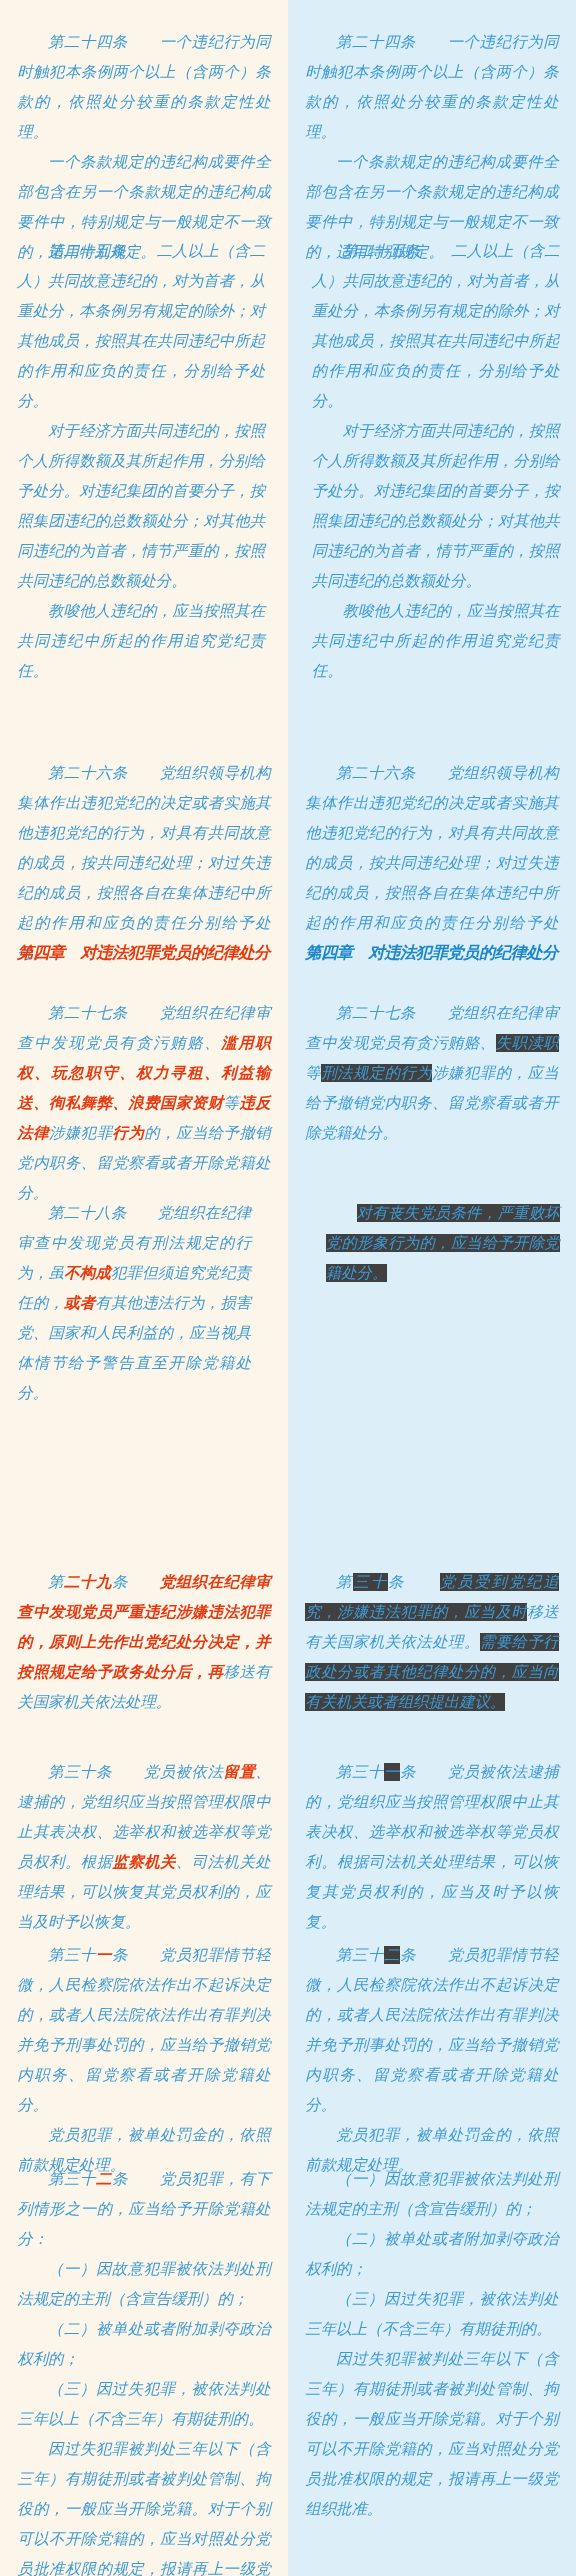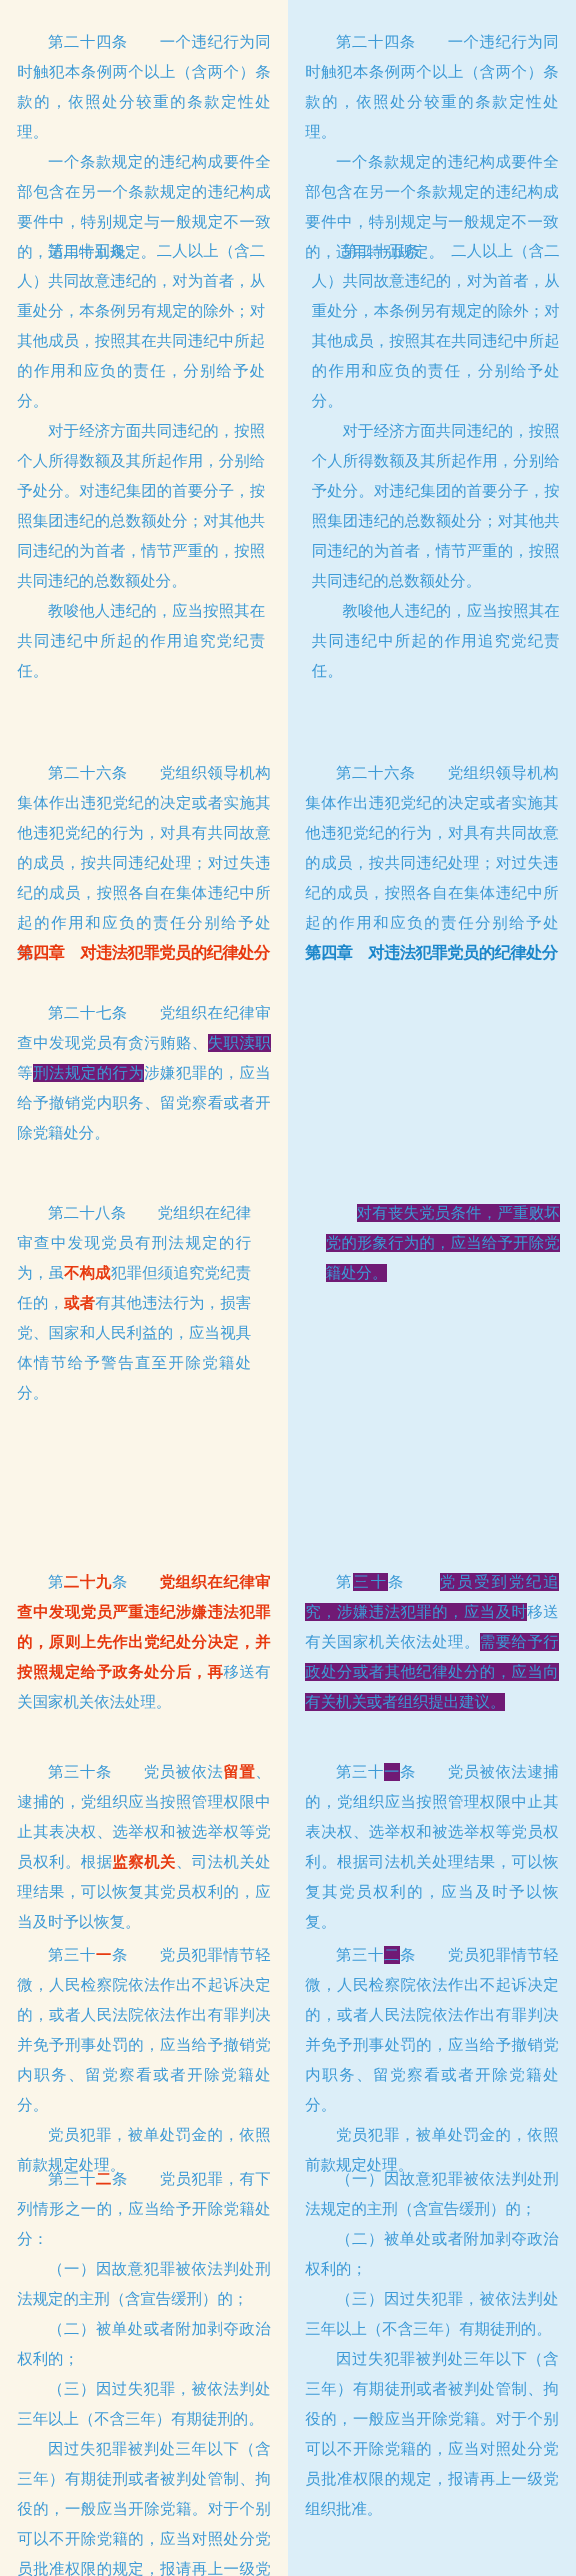--- a/index.html
+++ b/index.html
@@ -12,34 +12,34 @@
   }
   .bg-left{
     position:absolute;left:0;top:0;width:288px;height:100%;
     background:#fbf6e9;
   }
   .bg-right{
     position:absolute;left:288px;top:0;width:288px;height:100%;
     background:#dceef8;
   }
   .rows{position:absolute;left:0;top:0;width:577px;}
-  .row{position:absolute;left:0;width:577px;display:flex;}
+  .row{position:absolute;left:0;width:577px;display:flex;font-style:italic;}
   .cell{width:288px;box-sizing:border-box;padding:0 17.3px;}
   .para{
     margin:0;
     text-indent:2em;
     font-size:15.4px;
     line-height:30px;
     color:#3d9ad6;
     text-align:justify;
   }
   .para.noindent{text-indent:0;}
   .t-n{}
   .t-r{color:#e73a10;font-weight:bold;}
-  .t-h{background:#701a75;}
+  .t-h{background:#404040;}
   .t-cl{color:#e8380d;font-weight:bold;font-size:16.3px;letter-spacing:-0.5px;}
   .t-cr{color:#1c87ca;font-weight:bold;font-size:16.3px;letter-spacing:-0.5px;}
 </style>
 </head>
 <body>
 
 <div class="page">
   <div class="bg-left"></div>
   <div class="bg-right"></div>
   <div class="rows" id="rows">
@@ -75,20 +75,23 @@
       </div>
       <div class="row" style="top: 938px; align-items: flex-end;">
         <div class="cell left">
           <p class="para noindent"><span class="t-cl">第四章　对违法犯罪党员的纪律处分</span></p>
         </div>
         <div class="cell right">
           <p class="para noindent"><span class="t-cr">第四章　对违法犯罪党员的纪律处分</span></p>
         </div>
       </div>
       <div class="row" style="top: 998px;">
+        <div class="cell left">
+          <p class="para"><span class="t-n">第二十七条　　党组织在纪律审查中发现党员有贪污贿赂、</span><span class="t-r">滥用职权、玩忽职守、权力寻租、利益输送、徇私舞弊、浪费国家资财</span><span class="t-n">等</span><span class="t-r">违反法律</span><span class="t-n">涉嫌犯罪</span><span class="t-r">行为</span><span class="t-n">的，应当给予撤销党内职务、留党察看或者开除党籍处分。</span></p>
+        </div>
         <div class="cell right">
           <p class="para"><span class="t-n">第二十七条　　党组织在纪律审查中发现党员有贪污贿赂、</span><span class="t-h">失职渎职</span><span class="t-n">等</span><span class="t-h">刑法规定的行为</span><span class="t-n">涉嫌犯罪的，应当给予撤销党内职务、留党察看或者开除党籍处分。</span></p>
         </div>
       </div>
       <div class="row" style="top: 1198px; gap: 40px;">
         <div class="cell left">
           <p class="para"><span class="t-n">第二十八条　　党组织在纪律审查中发现党员有刑法规定的行为，虽</span><span class="t-r">不构成</span><span class="t-n">犯罪但须追究党纪责任的，</span><span class="t-r">或者</span><span class="t-n">有其他违法行为，损害党、国家和人民利益的，应当视具体情节给予警告直至开除党籍处分。</span></p>
         </div>
         <div class="cell right">
           <p class="para"><span class="t-h">对有丧失党员条件，严重败坏党的形象行为的，应当给予开除党籍处分。</span></p>

